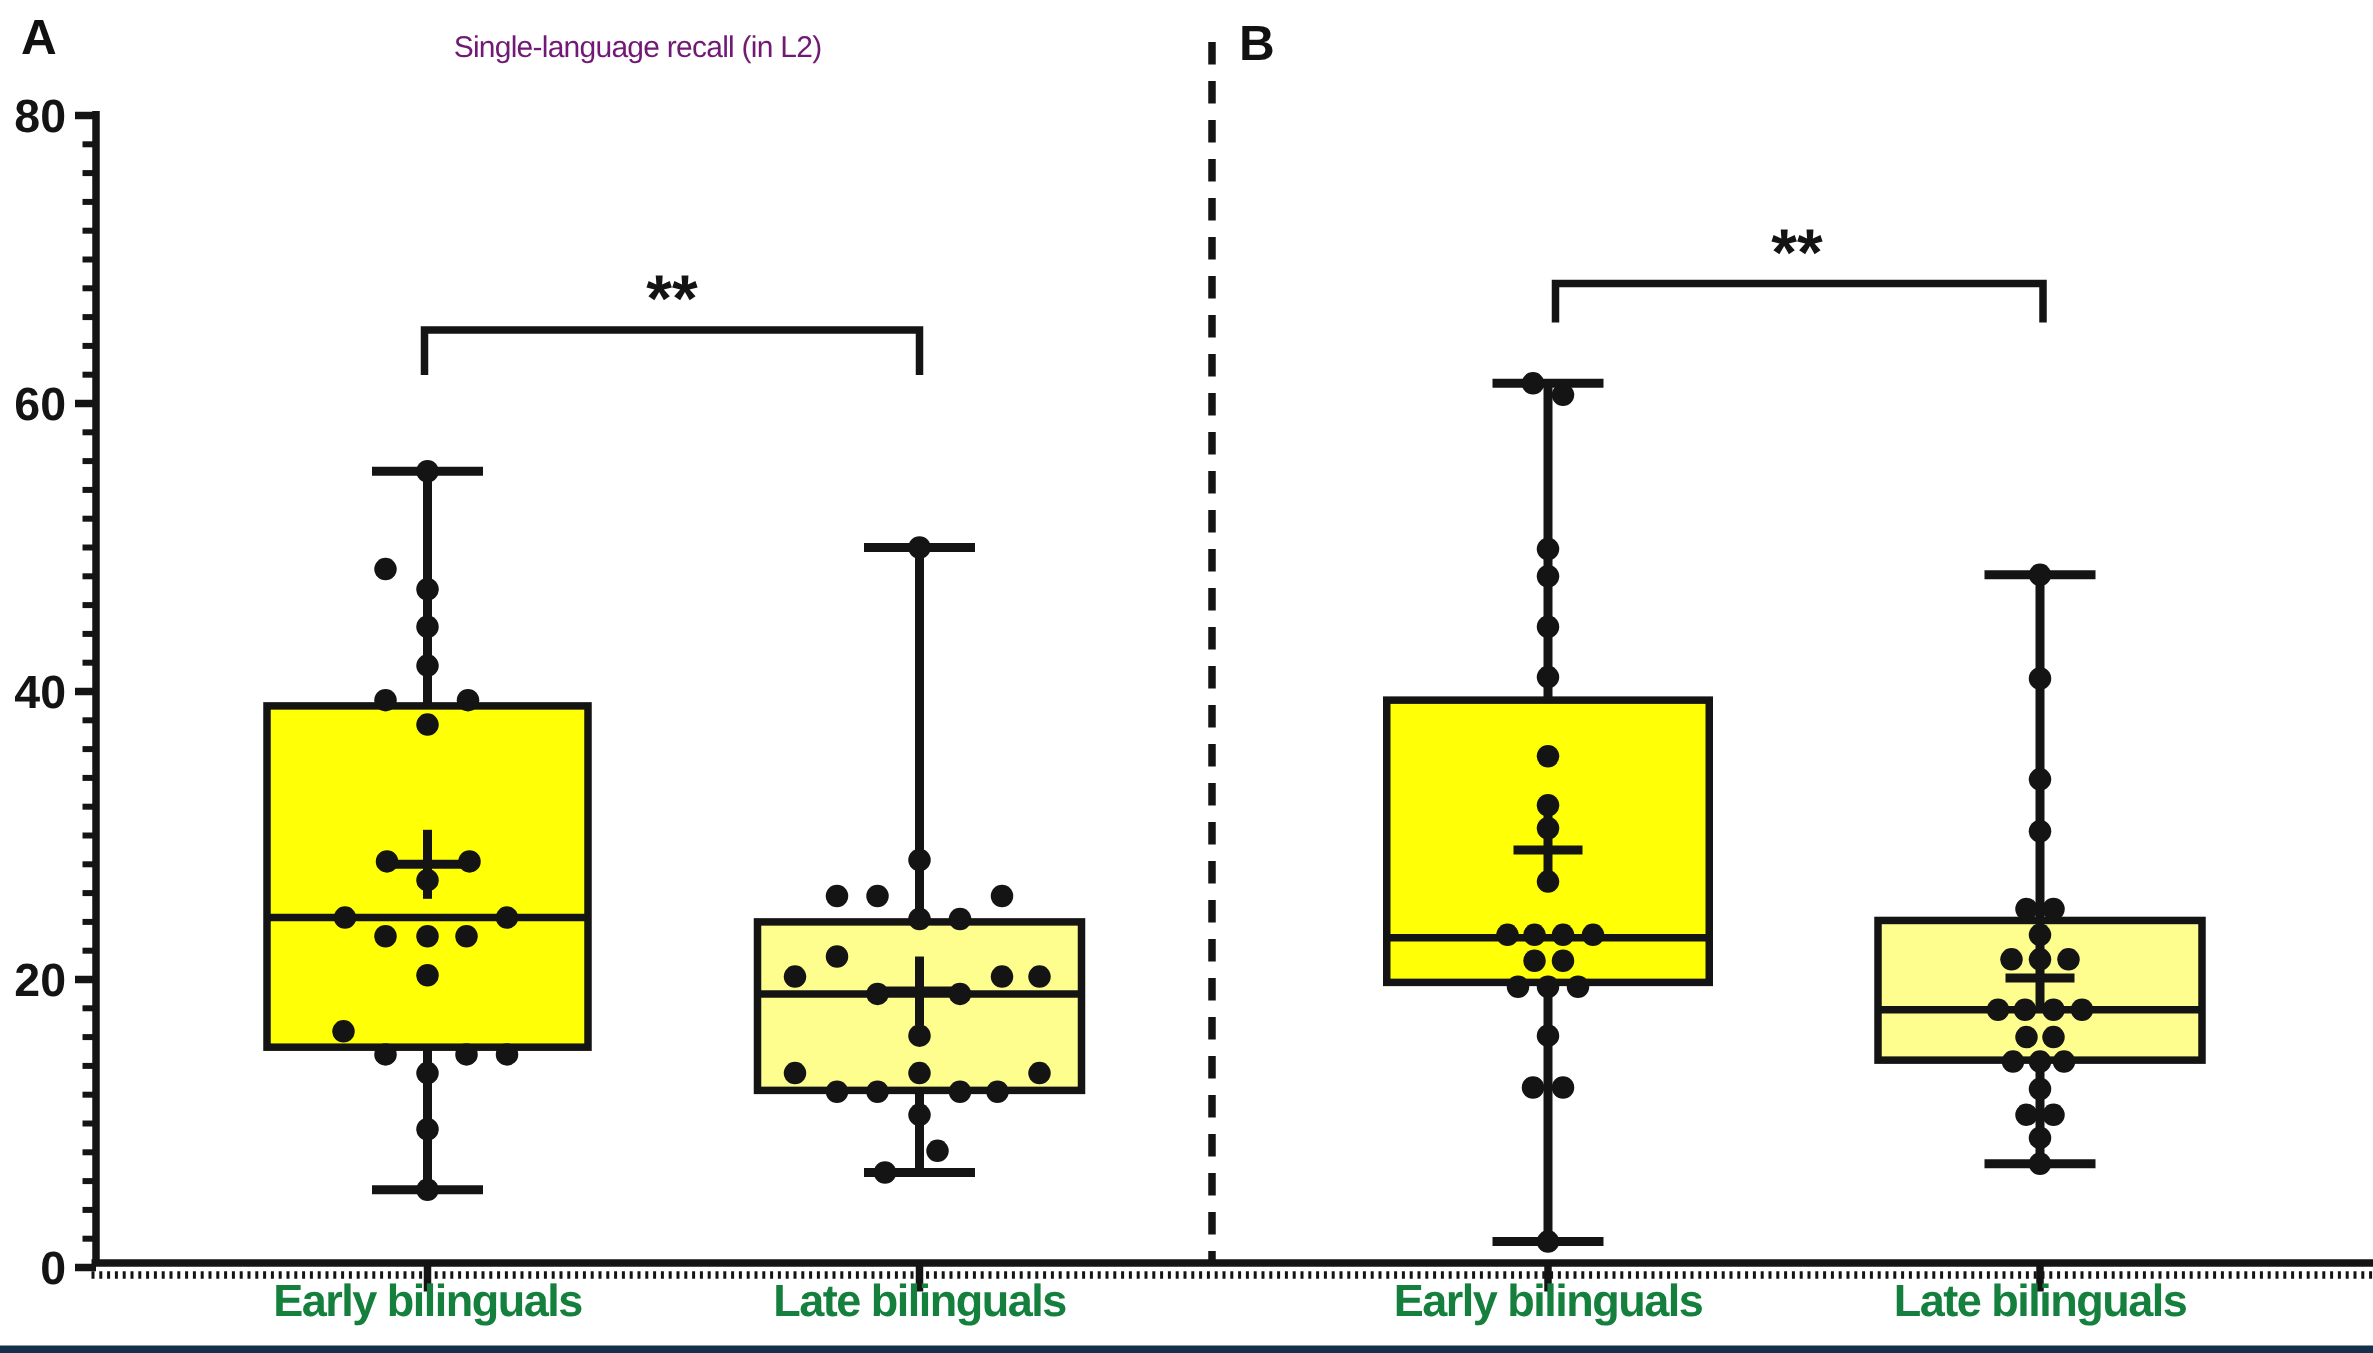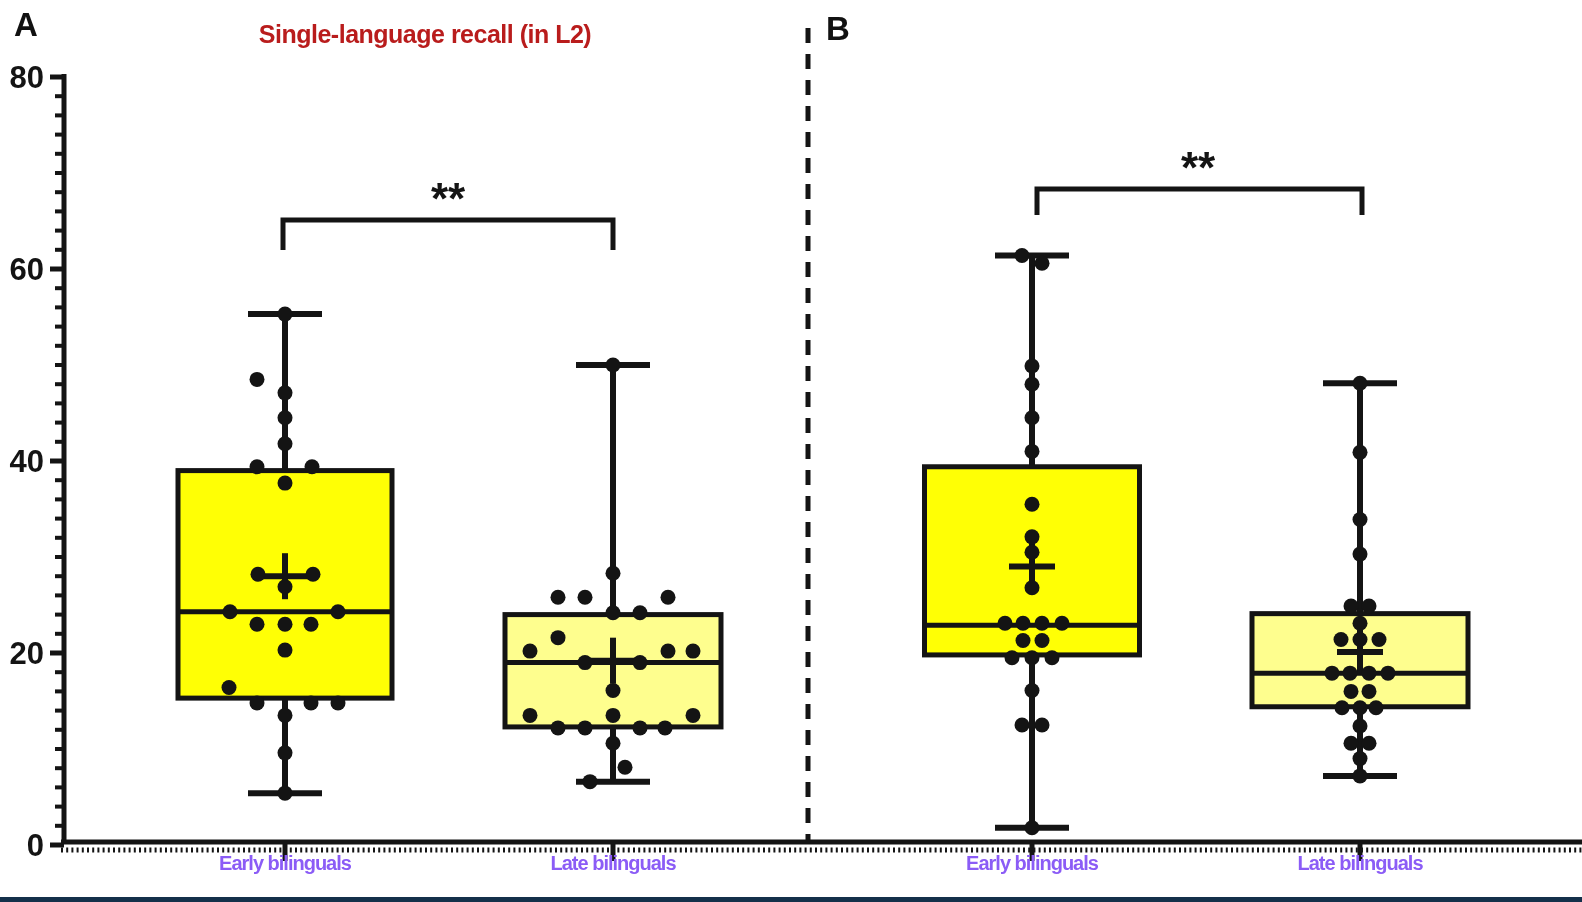--- a/index.html
+++ b/index.html
@@ -1,23 +1,23 @@
 <!DOCTYPE html>
 <html><head>
 <meta charset="utf-8">
 <style>
   html,body{margin:0;padding:0;background:#ffffff;}
   .figure{position:relative;width:1582px;height:902px;background:#ffffff;overflow:hidden;
           font-family:"Liberation Sans",sans-serif;}
   .chart-svg{position:absolute;left:0;top:0;}
   .panel-label{position:absolute;font-weight:bold;font-size:33px;color:#111;line-height:1;}
-  .panel-title{position:absolute;transform:translateX(-50%);font-weight:bold;font-size:25px;
-               color:#b91c1c;white-space:nowrap;letter-spacing:-0.5px;line-height:1;}
-  .group-label{position:absolute;transform:translateX(-50%);font-weight:bold;font-size:20px;
-               color:#8b5cf6;white-space:nowrap;letter-spacing:-1px;line-height:1;}
+  .panel-title{position:absolute;transform:translateX(-50%);font-weight:normal;font-size:20px;
+               color:#701a75;white-space:nowrap;letter-spacing:-0.5px;line-height:1;}
+  .group-label{position:absolute;transform:translateX(-50%);font-weight:bold;font-size:30px;
+               color:#15803d;white-space:nowrap;letter-spacing:-1px;line-height:1;}
   .bottom-bar{position:absolute;left:0;right:0;bottom:0;height:5px;background:#14304a;}
 </style>
 </head>
 <body>
 
 <div class="figure">
   <svg class="chart-svg" width="1582" height="902" viewBox="0 0 1582 902">
       <line x1="64" y1="74" x2="64" y2="842" stroke="#141414" stroke-width="5"></line>
       <line x1="50" y1="845" x2="64" y2="845" stroke="#141414" stroke-width="5"></line>
       <text x="44" y="856" fill="#141414" font-size="31" font-weight="bold" font-family="&quot;Liberation Sans&quot;, sans-serif" text-anchor="end">0</text>

